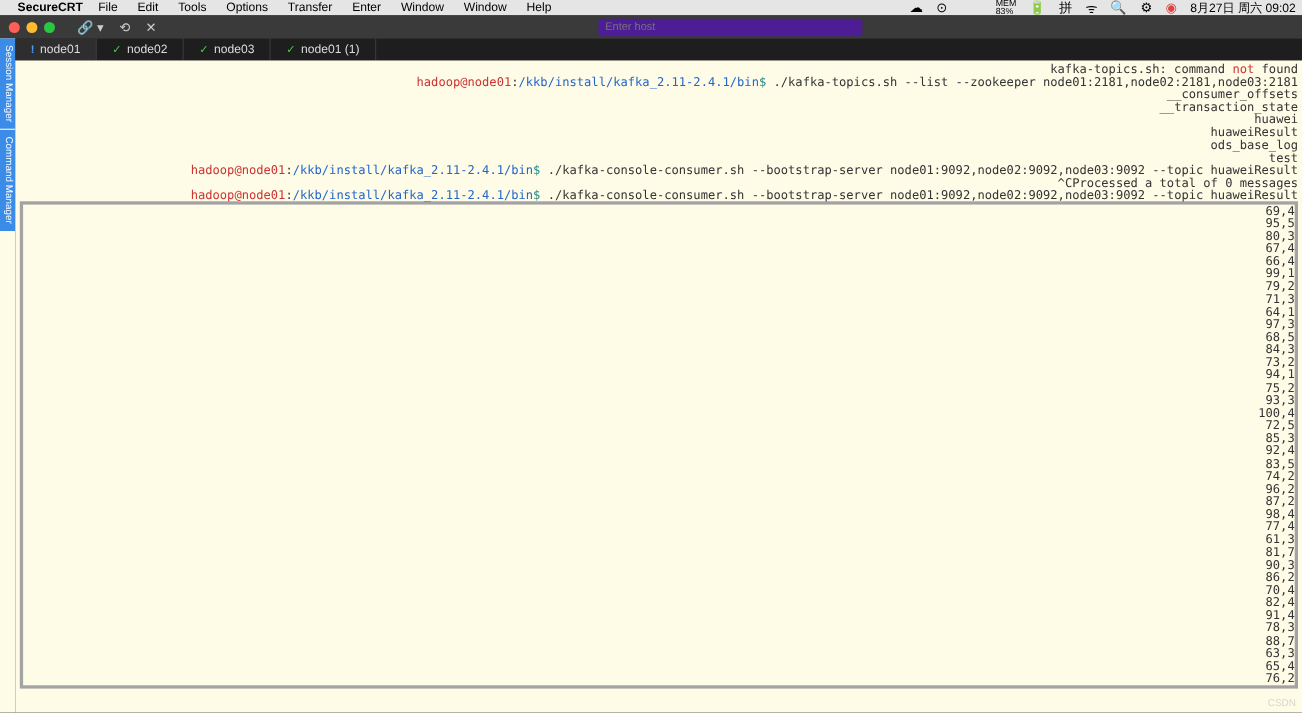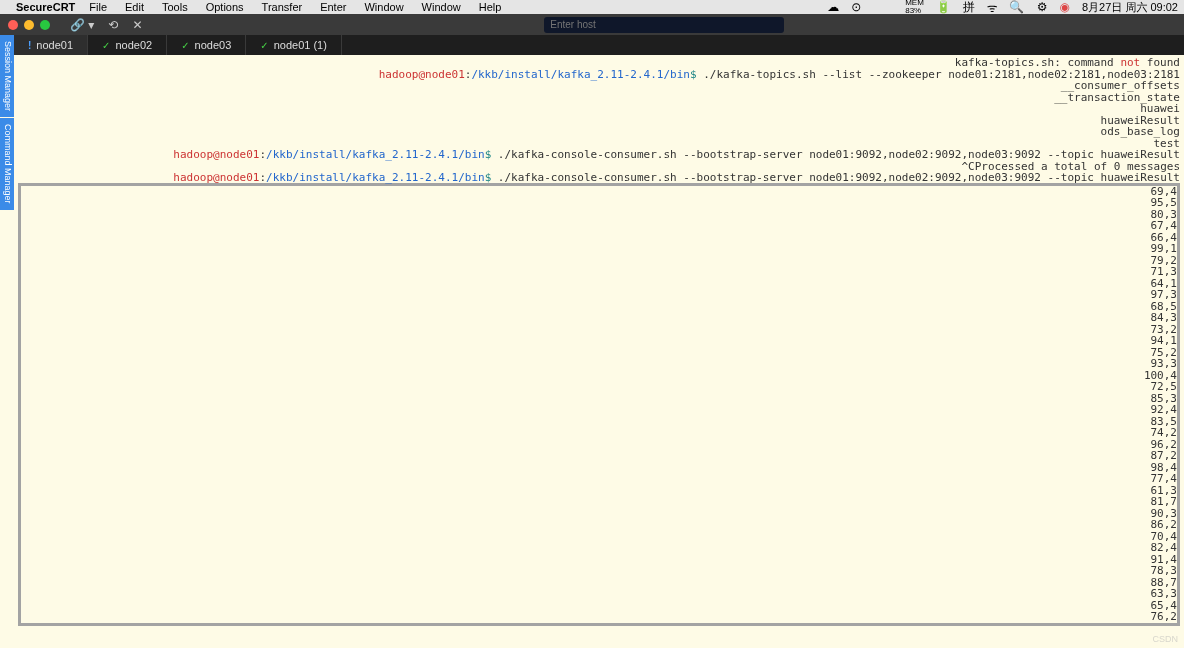--- a/index.html
+++ b/index.html
@@ -42,21 +42,21 @@
     }
     .traffic { display: flex; gap: 6px; margin-right: 10px; }
     .light { width: 10px; height: 10px; border-radius: 50%; }
     .light.red { background: #ff5f57; }
     .light.yellow { background: #febc2e; }
     .light.green { background: #28c840; }
     .tb-icon { color: #ccc; font-size: 12px; margin: 0 4px; cursor: default; }
     .host-input {
       margin-left: auto; margin-right: auto;
       width: 240px; height: 16px;
-      background: #0f172a;
+      background: #4c1d95;
       border: none;
       color: #aaa;
       font-size: 10px;
       padding: 0 6px;
       border-radius: 3px;
     }
 
     .body-row {
       flex: 1;
       display: flex;

